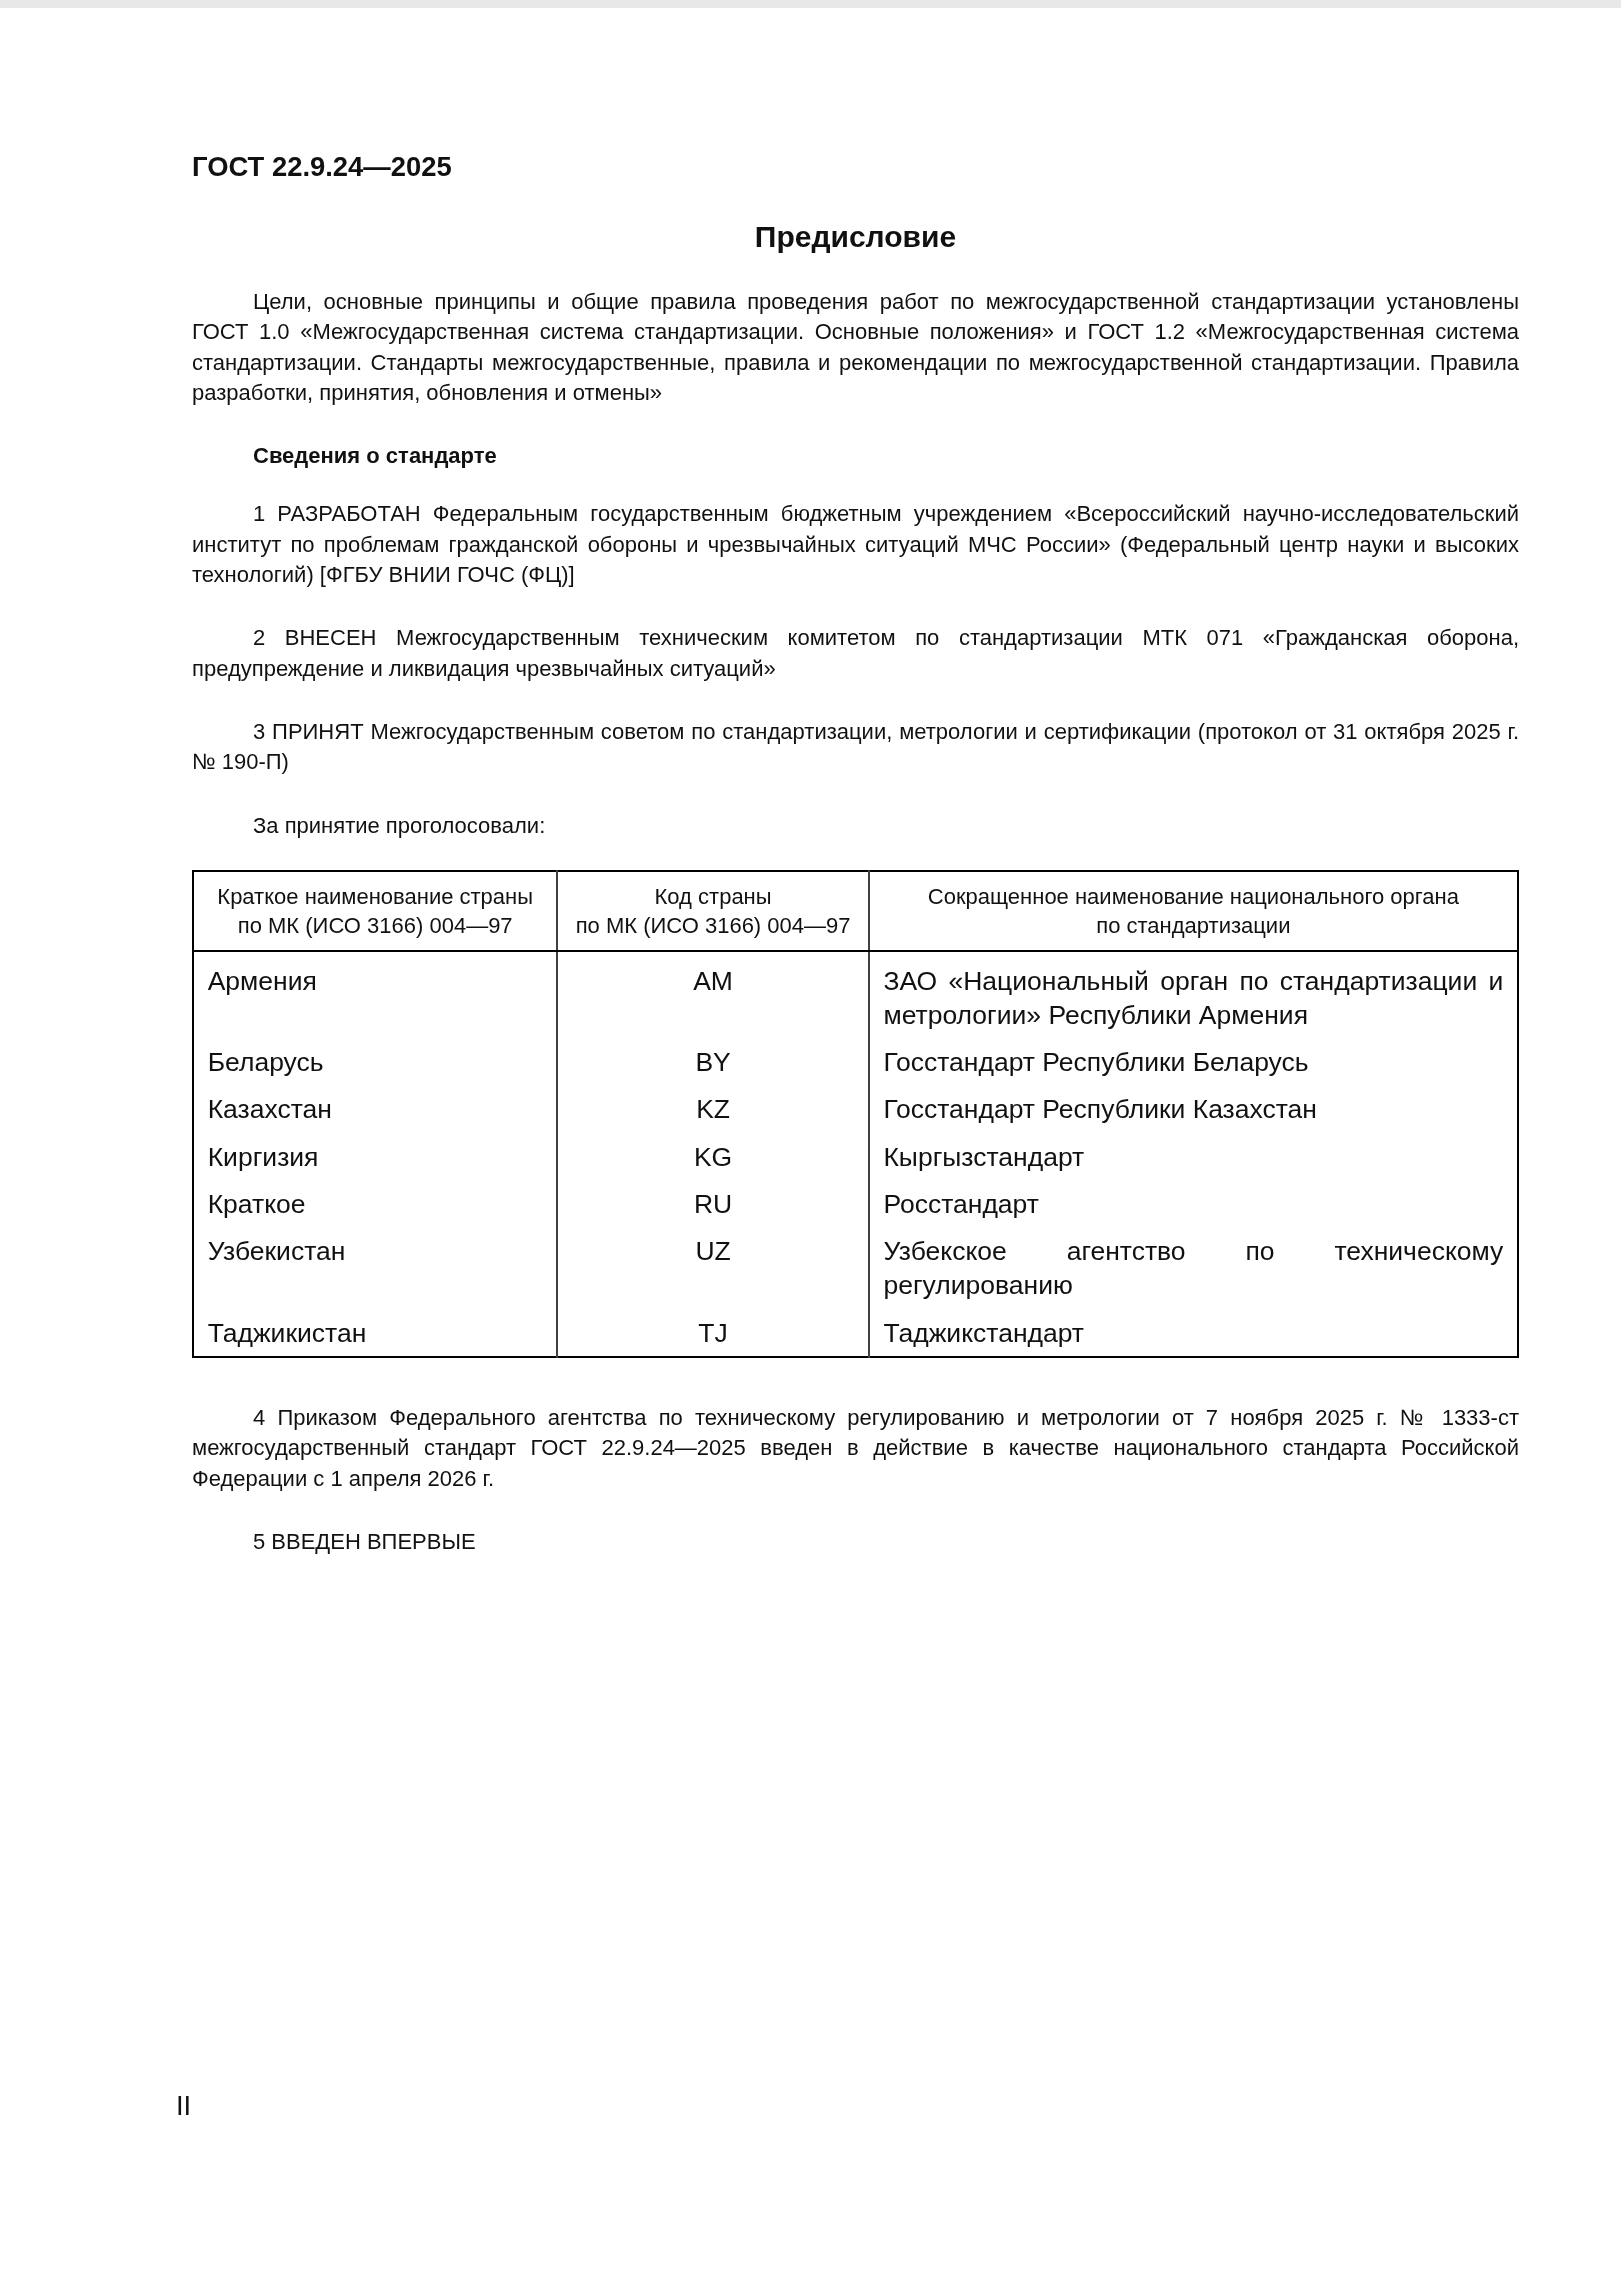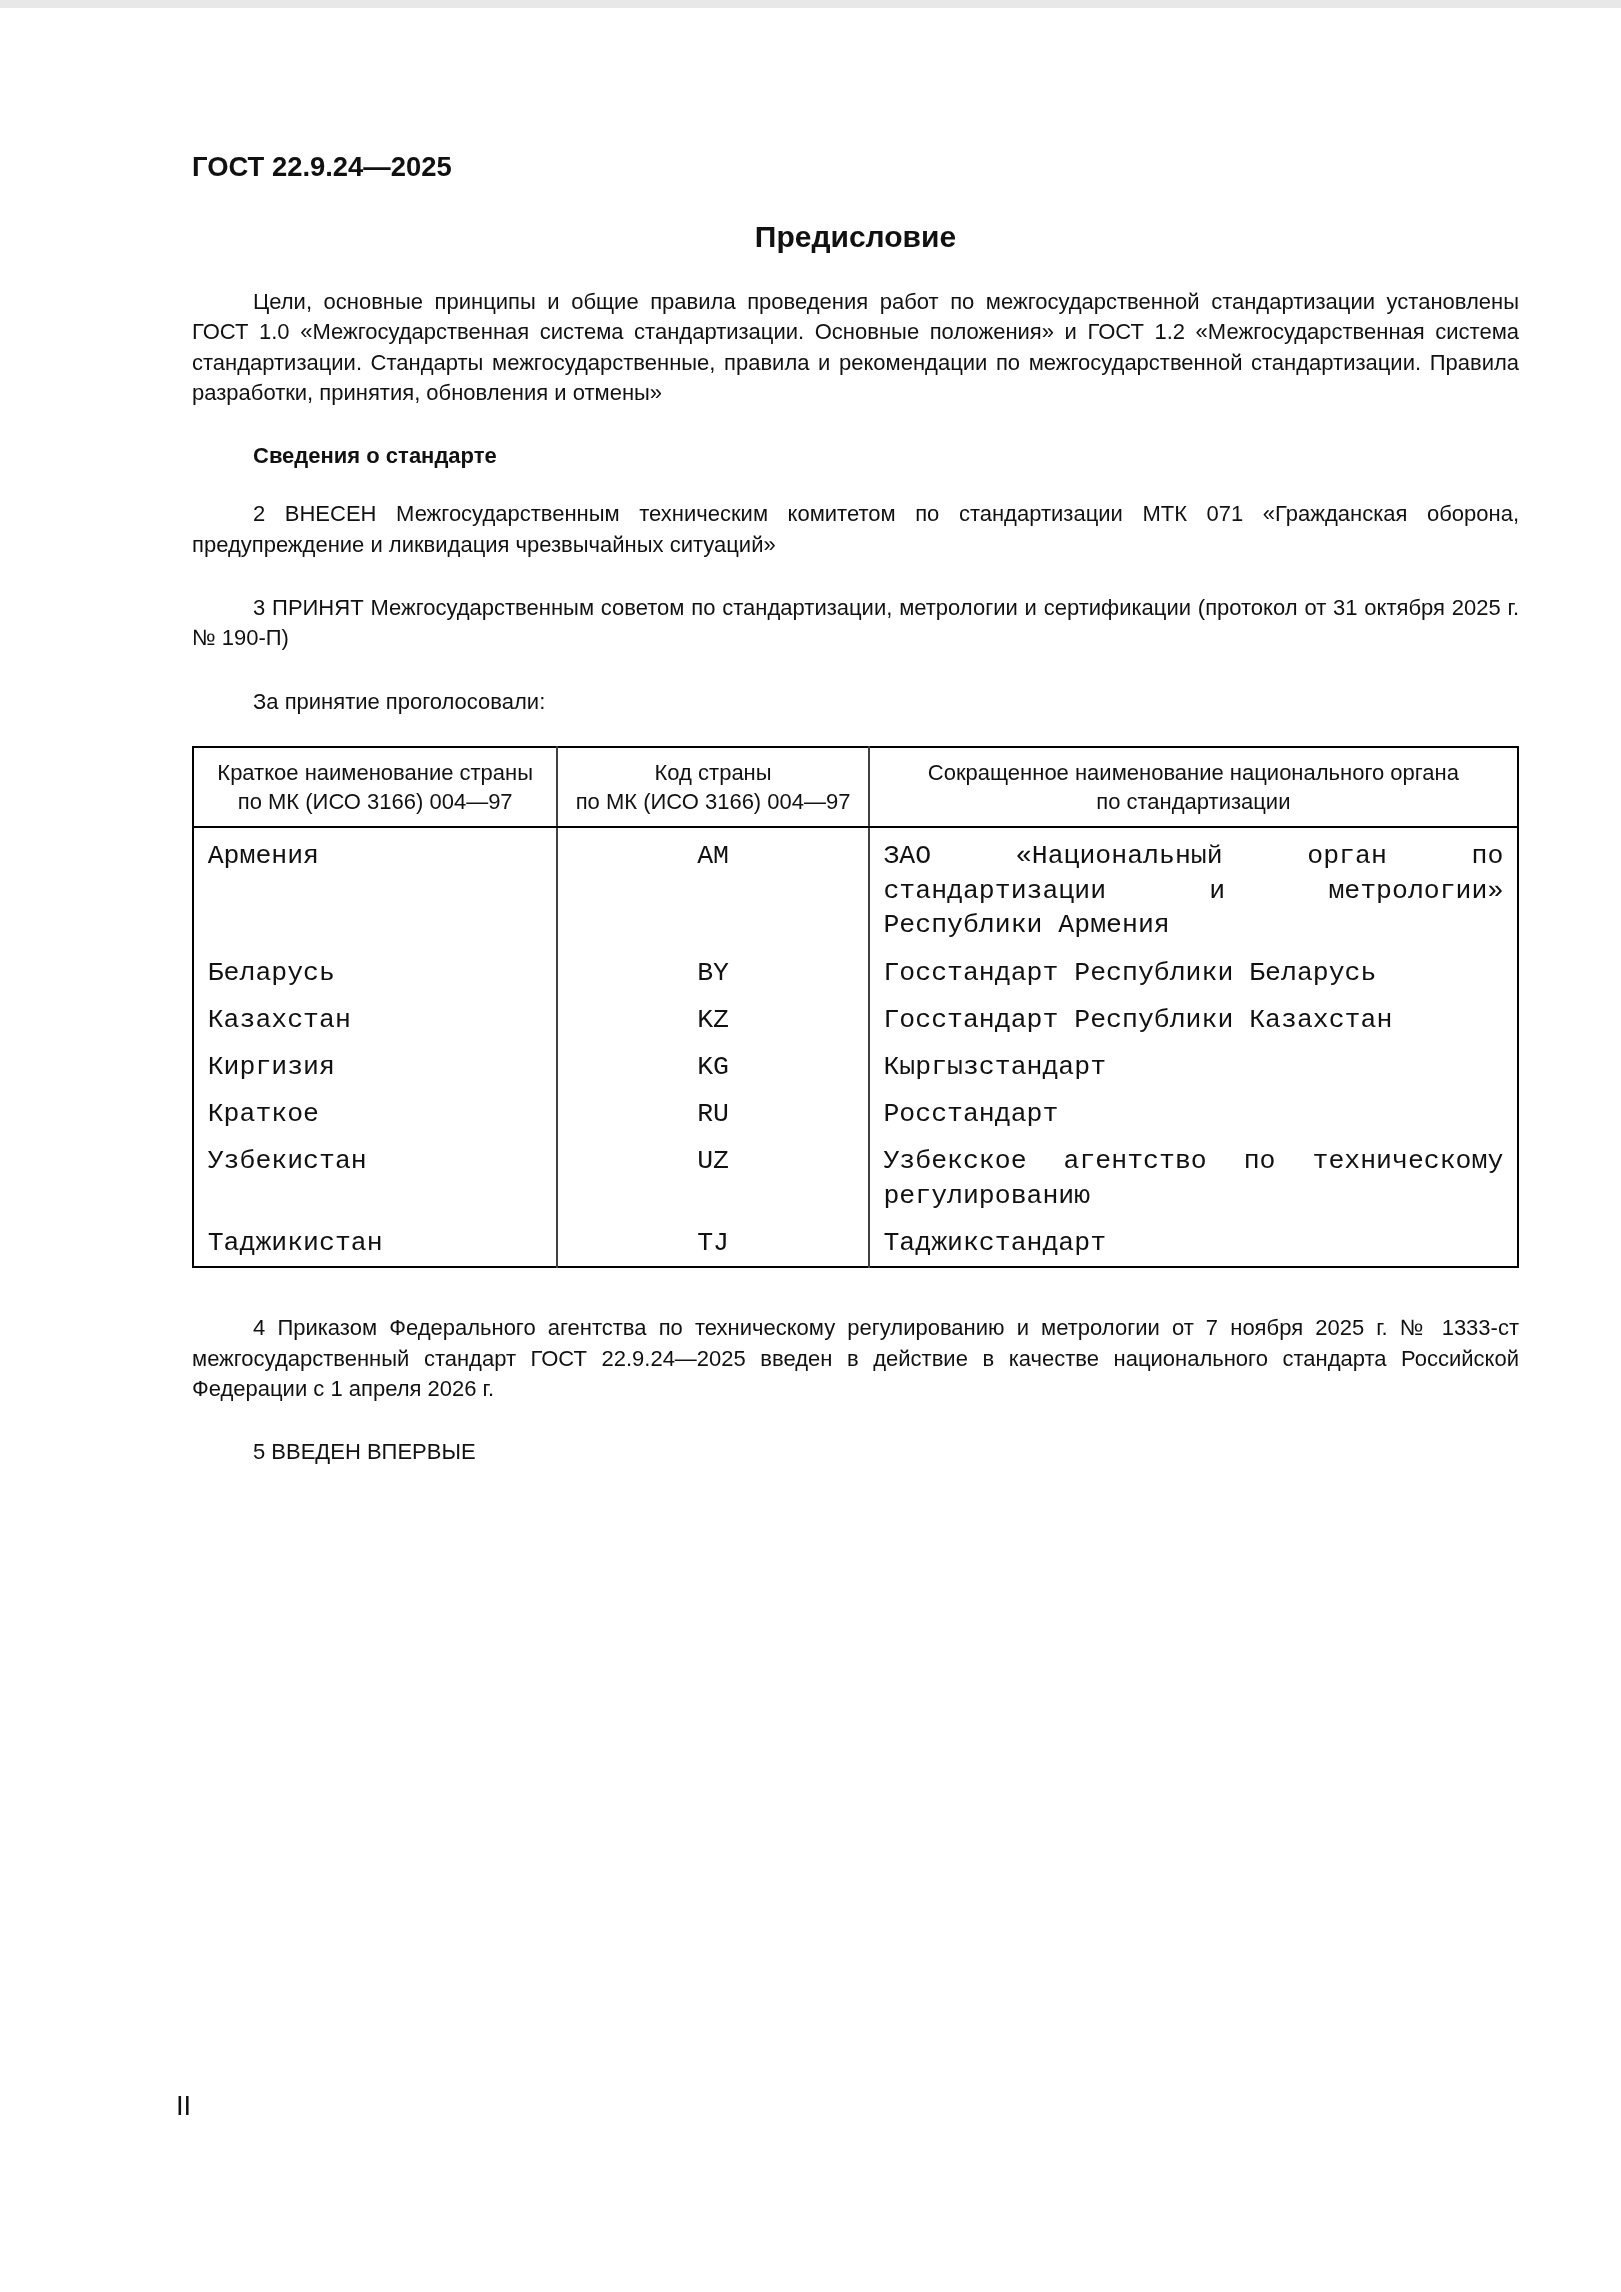--- a/index.html
+++ b/index.html
@@ -58,21 +58,20 @@
     vertical-align: middle;
     padding: 9.8px 9.8px;
     white-space: pre-line;
     border-bottom: 2px solid #000000;
   }
   table.vote-table td {
     font-size: 26.5px;
     line-height: 1.3;
     vertical-align: top;
     padding: 6.9px 13.7px 5.9px 13.7px;
-    font-family: Liberation Mono, monospace;
   }
   table.vote-table .col-sep { border-right: 2px solid #404040; }
   table.vote-table td.code-cell { text-align: center; }
   table.vote-table td.org-cell { text-align: justify; }
   table.vote-table tbody tr:first-child td { padding-top: 11.8px; }
   .page-number {
     position: absolute;
     left: 176px;
     top: 2082px;
     font-size: 27.4px;
@@ -85,20 +84,21 @@
   <div class="content">
 
     <div class="doc-code">ГОСТ 22.9.24—2025</div>
 
     <div class="title">Предисловие</div>
 
     <p class="para">Цели, основные принципы и общие правила проведения работ по межгосударственной стандартизации установлены ГОСТ 1.0 «Межгосударственная система стандартизации. Основные положения» и ГОСТ 1.2 «Межгосударственная система стандартизации. Стандарты межгосударственные, правила и рекомендации по межгосударственной стандартизации. Правила разработки, принятия, обновления и отмены»</p>
 
     <p class="para bold">Сведения о стандарте</p>
 
+    <p class="para">1  РАЗРАБОТАН Федеральным государственным бюджетным учреждением «Всероссийский научно-исследовательский институт по проблемам гражданской обороны и чрезвычайных ситуаций МЧС России» (Федеральный центр науки и высоких технологий) [ФГБУ ВНИИ ГОЧС (ФЦ)]</p>
 
     <p class="para">2  ВНЕСЕН Межгосударственным техническим комитетом по стандартизации МТК 071 «Гражданская оборона, предупреждение и ликвидация чрезвычайных ситуаций»</p>
 
     <p class="para">3  ПРИНЯТ Межгосударственным советом по стандартизации, метрологии и сертификации (протокол от 31 октября 2025 г. № 190-П)</p>
 
     <p class="para no-bottom">За принятие проголосовали:</p>
 
     <table class="vote-table">
       <colgroup>
         <col style="width:27.5%">

